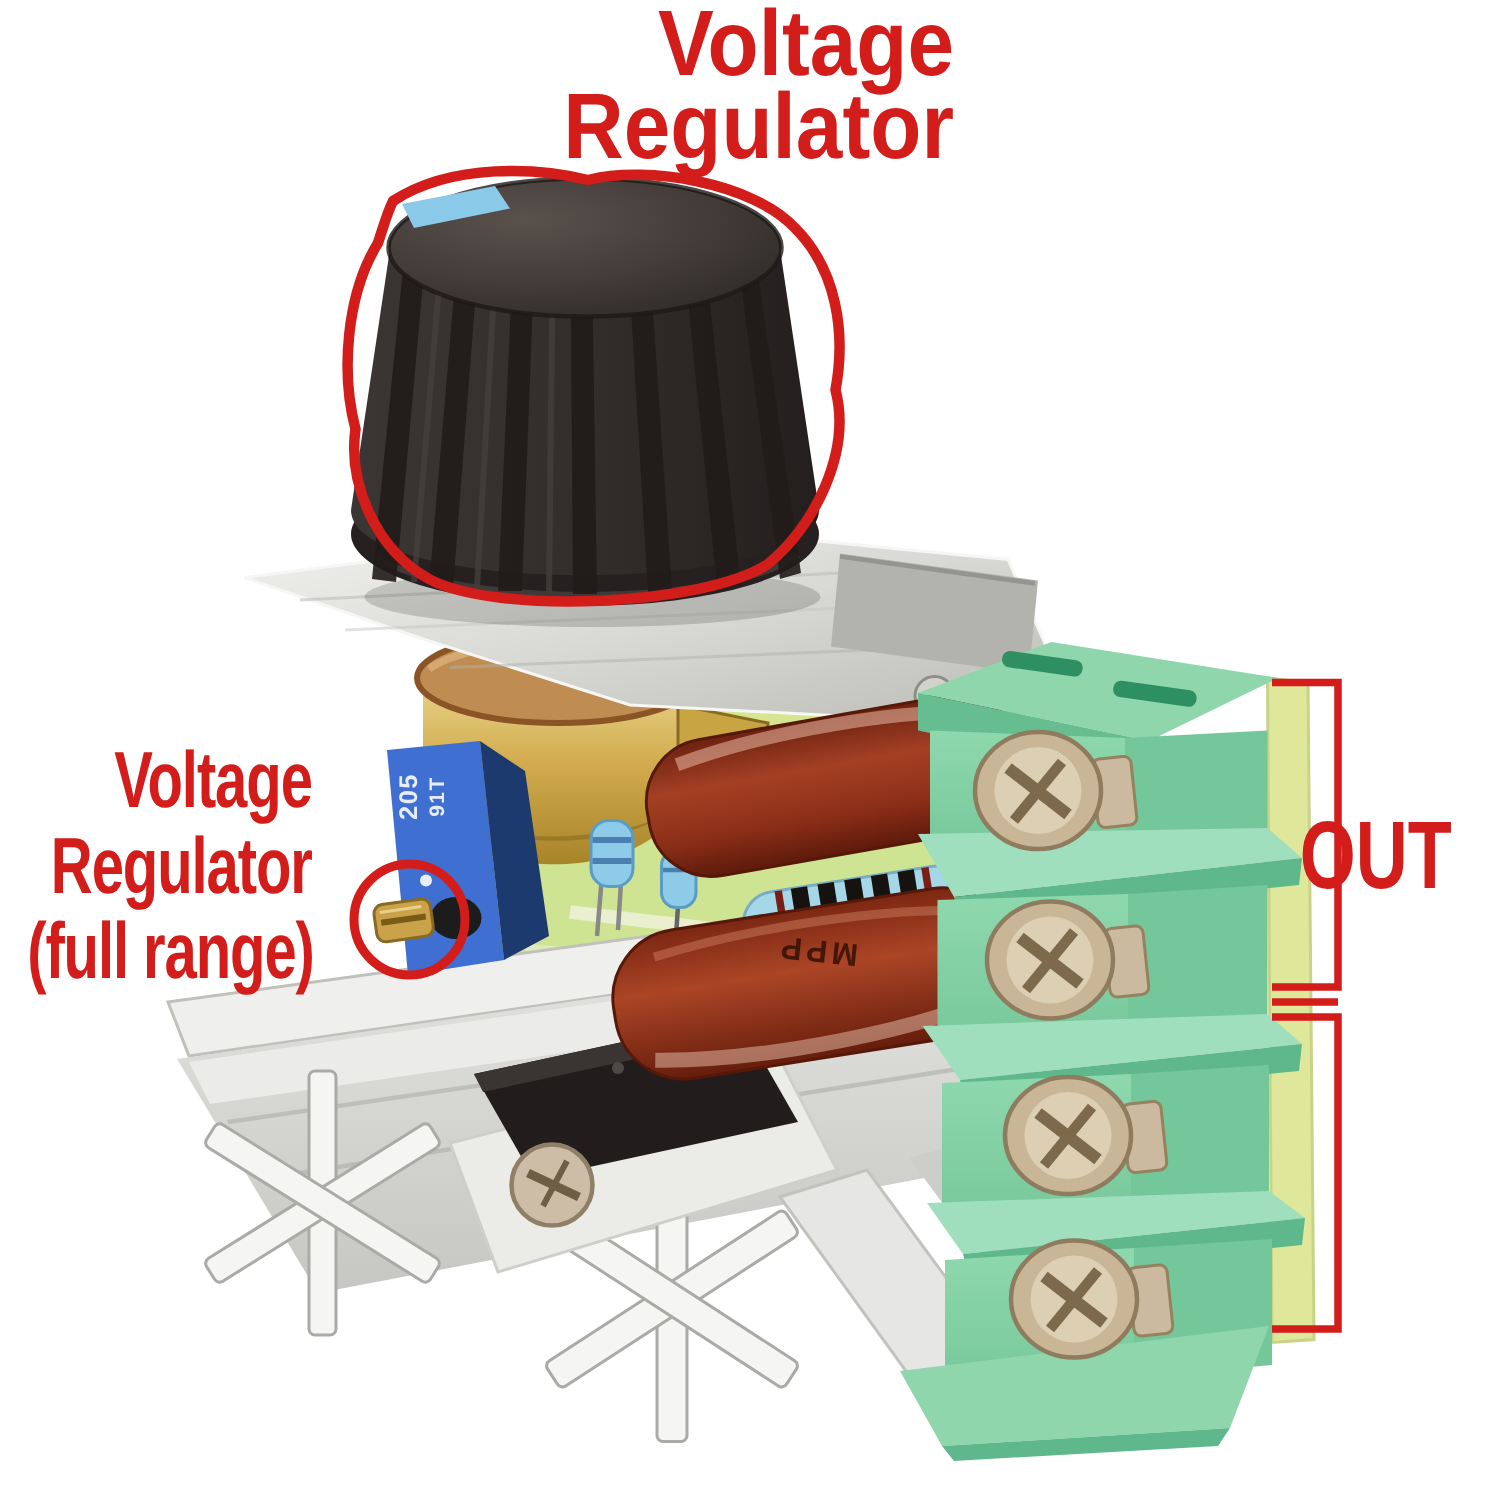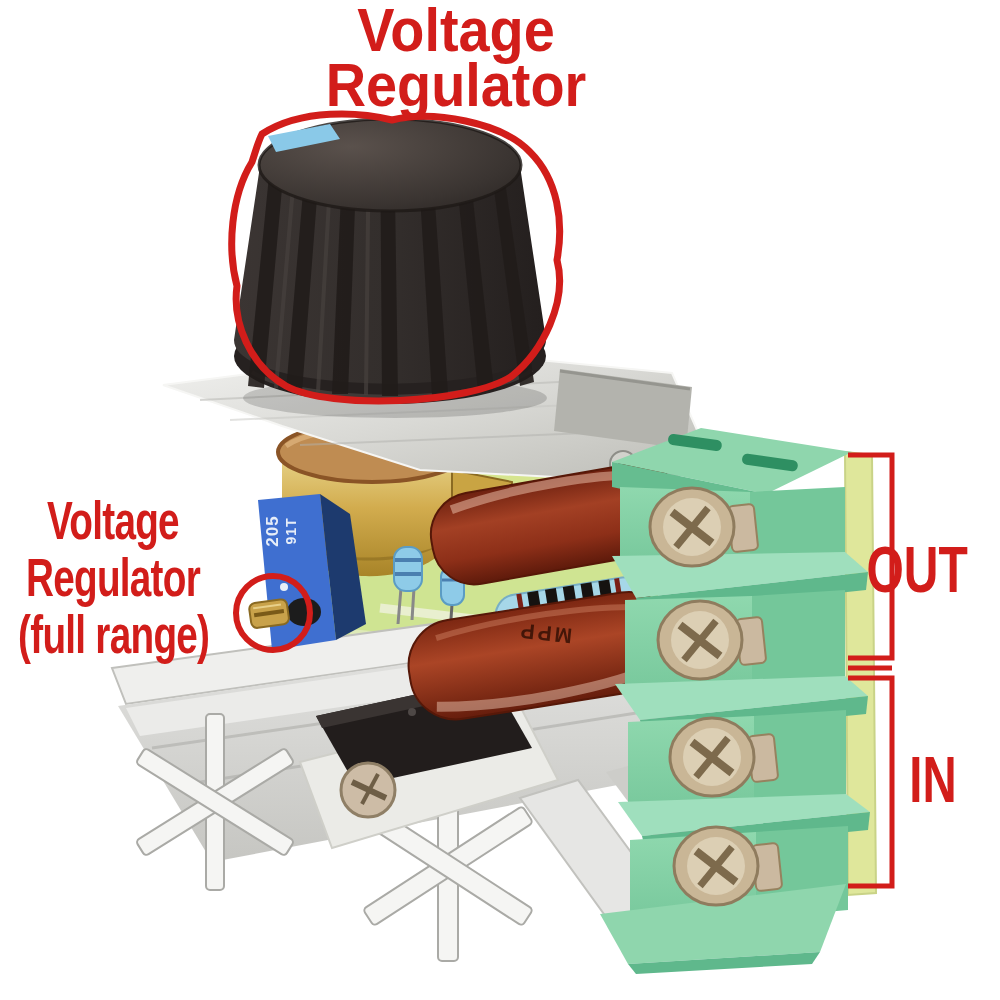--- a/index.html
+++ b/index.html
@@ -3,21 +3,21 @@
 <meta charset="utf-8">
 <style>
   html,body{margin:0;padding:0;background:#ffffff;}
   .stage{
     position:relative;width:1000px;height:1000px;background:#ffffff;
     overflow:hidden;font-family:"Liberation Sans",sans-serif;
   }
   .stage svg{position:absolute;left:0;top:0;}
   .red-text{
     position:absolute;color:#d21d1a;font-weight:700;
-    text-align:center;line-height:1;white-space:nowrap;
+    text-align:right;line-height:1;white-space:nowrap;
   }
   .title{left:256px;top:2px;width:400px;font-size:62px;}
   .title .ln{display:block;line-height:55px;transform:scaleX(.90);transform-origin:50% 50%;letter-spacing:0px;}
   .left-label{left:-17px;top:492px;width:260px;font-size:53px;}
   .left-label .ln{display:block;line-height:57px;transform:scaleX(.73);transform-origin:50% 50%;letter-spacing:-1px;}
   .out-label{left:854px;top:538px;width:100px;font-size:64px;}
   .out-label .ln{display:block;transform:scaleX(.75);transform-origin:50% 50%;}
   .in-label{left:883px;top:748px;width:100px;font-size:64px;}
   .in-label .ln{display:block;transform:scaleX(.74);transform-origin:50% 50%;}
   .trimmer-marking{
@@ -306,23 +306,20 @@
 <div class="red-text left-label">
   <span class="ln">Voltage</span>
   <span class="ln">Regulator</span>
   <span class="ln">(full range)</span>
 </div>
 
 <div class="red-text out-label">
   <span class="ln">OUT</span>
 </div>
 
-<div class="red-text in-label">
-  <span class="ln">IN</span>
-</div>
 
 <div class="trimmer-marking">
   <div>205</div>
   <div style="font-size:14px;">91T</div>
 </div>
 
 <div class="cap-marking">MPP</div>
 
 </div>
 

